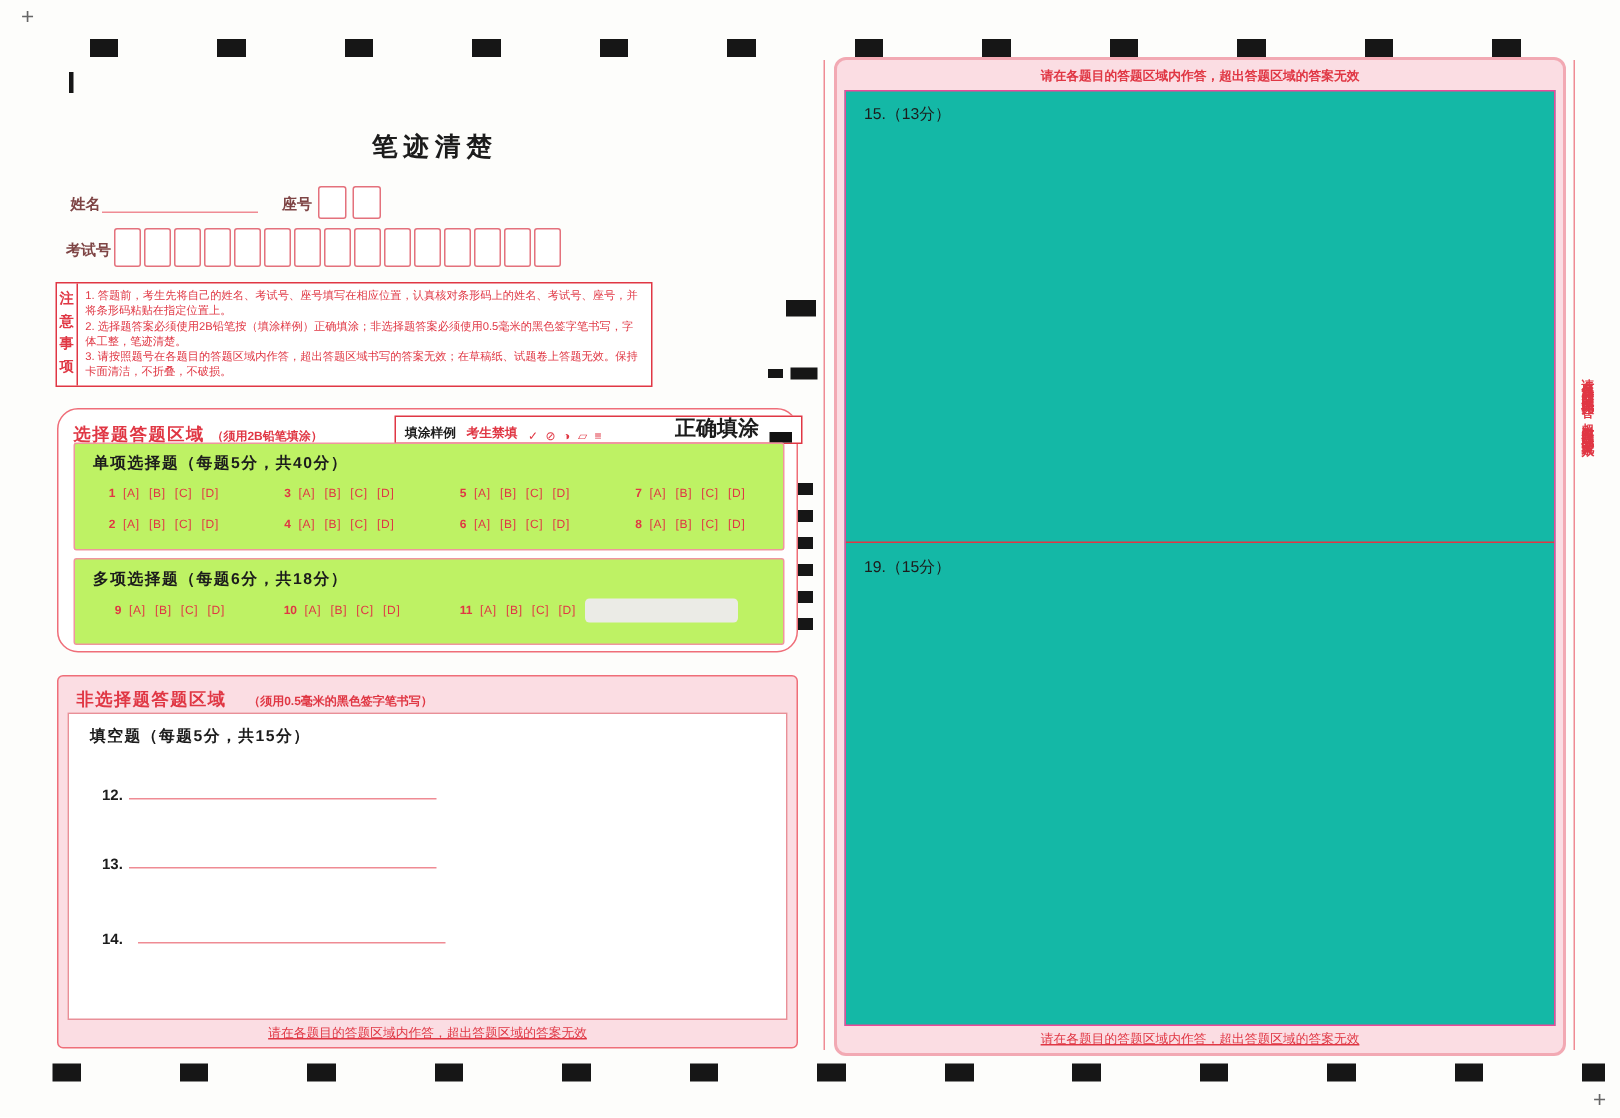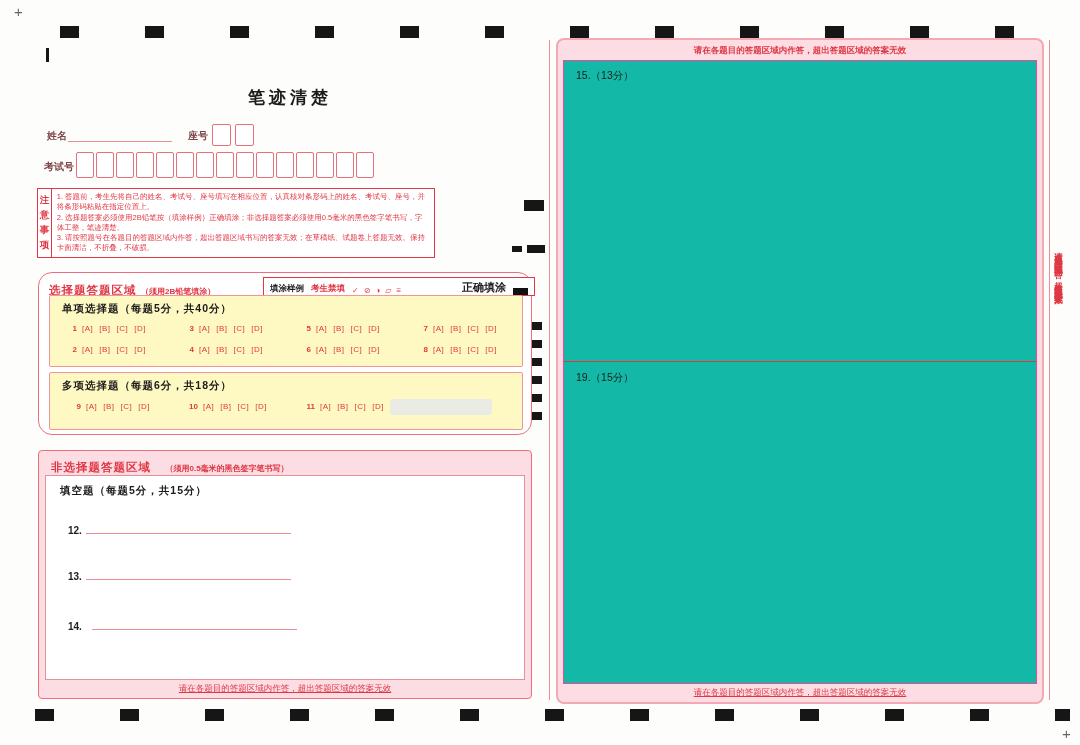--- a/index.html
+++ b/index.html
@@ -41,21 +41,21 @@
   .absent{font-size:8.5px;color:var(--red);margin-top:3px;}
   .absent-icon{display:inline-block;width:13px;height:6px;border:1.2px solid var(--red);border-radius:2px;vertical-align:middle;margin-left:5px;}
   .nofill-note{font-size:6.5px;line-height:8.5px;color:var(--red);padding:3px 3px 0 3px;border-top:1px solid var(--red-soft);margin-top:3px;}
   
   .secbox{border:1.5px solid var(--red-border);border-radius:14px;background:#fff;}
   .sec-title{font-size:11.5px;color:var(--red);letter-spacing:1px;}
   .sec-sub{font-size:8px;color:var(--red);font-weight:bold;}
   .sample{border:1px solid var(--red);display:flex;align-items:flex-end;gap:7px;padding:0 6px;font-size:8.5px;background:#fff;}
   .sample .icons span{color:var(--red);font-size:8px;margin-right:5px;}
   .correct-icon{display:inline-block;width:15px;height:7px;background:#111;}
-  .innerbox{border:1px solid #f0959e;border-radius:2px;position:absolute;background:#fef9c3;}
+  .innerbox{border:1px solid #f0959e;border-radius:2px;position:absolute;background:#bef264;}
   .group-title{font-size:10.5px;color:var(--ink);letter-spacing:1px;}
   .qrow{display:flex;position:absolute;}
   .qgroup{display:flex;align-items:center;font-size:8px;color:var(--red);}
   .qnum{width:13px;text-align:right;margin-right:5px;font-weight:bold;}
   .bubble{margin-right:6px;letter-spacing:0.5px;}
   .smudge{background:#ebebe6;border-radius:3px;}
   
   .ncbox{border:1.5px solid var(--red-border);border-radius:4px;background:var(--pink);}
   .nc-content{position:absolute;left:6px;top:24px;right:6px;bottom:18px;background:#fff;border:1px solid #e98f98;}
   .blank-label{font-size:10px;font-weight:bold;color:var(--ink);}
@@ -128,21 +128,21 @@
 
   <div class="abs secbox" style="left:38px;top:272px;width:492px;height:161px;">
     <div class="abs" style="left:10px;top:7px;white-space:nowrap;">
       <span class="sec-title b">选择题答题区域</span>
       <span class="sec-sub">（须用2B铅笔填涂）</span>
     </div>
     <div class="abs sample" style="left:224px;top:4px;width:258px;height:17px;">
       <span class="b" style="font-size:8.5px;">填涂样例</span>
       <span class="red b" style="font-size:8.5px;">考生禁填</span>
       <span class="icons"><span>✓</span><span>⊘</span><span>◑</span><span>▱</span><span>≡</span></span>
-      <span class="b" style="font-size:11px;margin-left:auto;">正确填涂</span>
+      <span class="b" style="font-size:14px;margin-left:auto;">正确填涂</span>
       <span class="correct-icon"></span>
     </div>
 
     <div class="innerbox" style="left:10px;top:22px;width:472px;height:70px;">
       <div class="abs group-title b" style="left:12px;top:6px;">单项选择题（每题5分，共40分）</div>
       <div class="qrow" style="left:14px;top:28px;">
           <div class="qgroup" style="width: 117px;">
             <span class="qnum">1</span>
             <span class="bubble">[A]</span>
             <span class="bubble">[B]</span>

